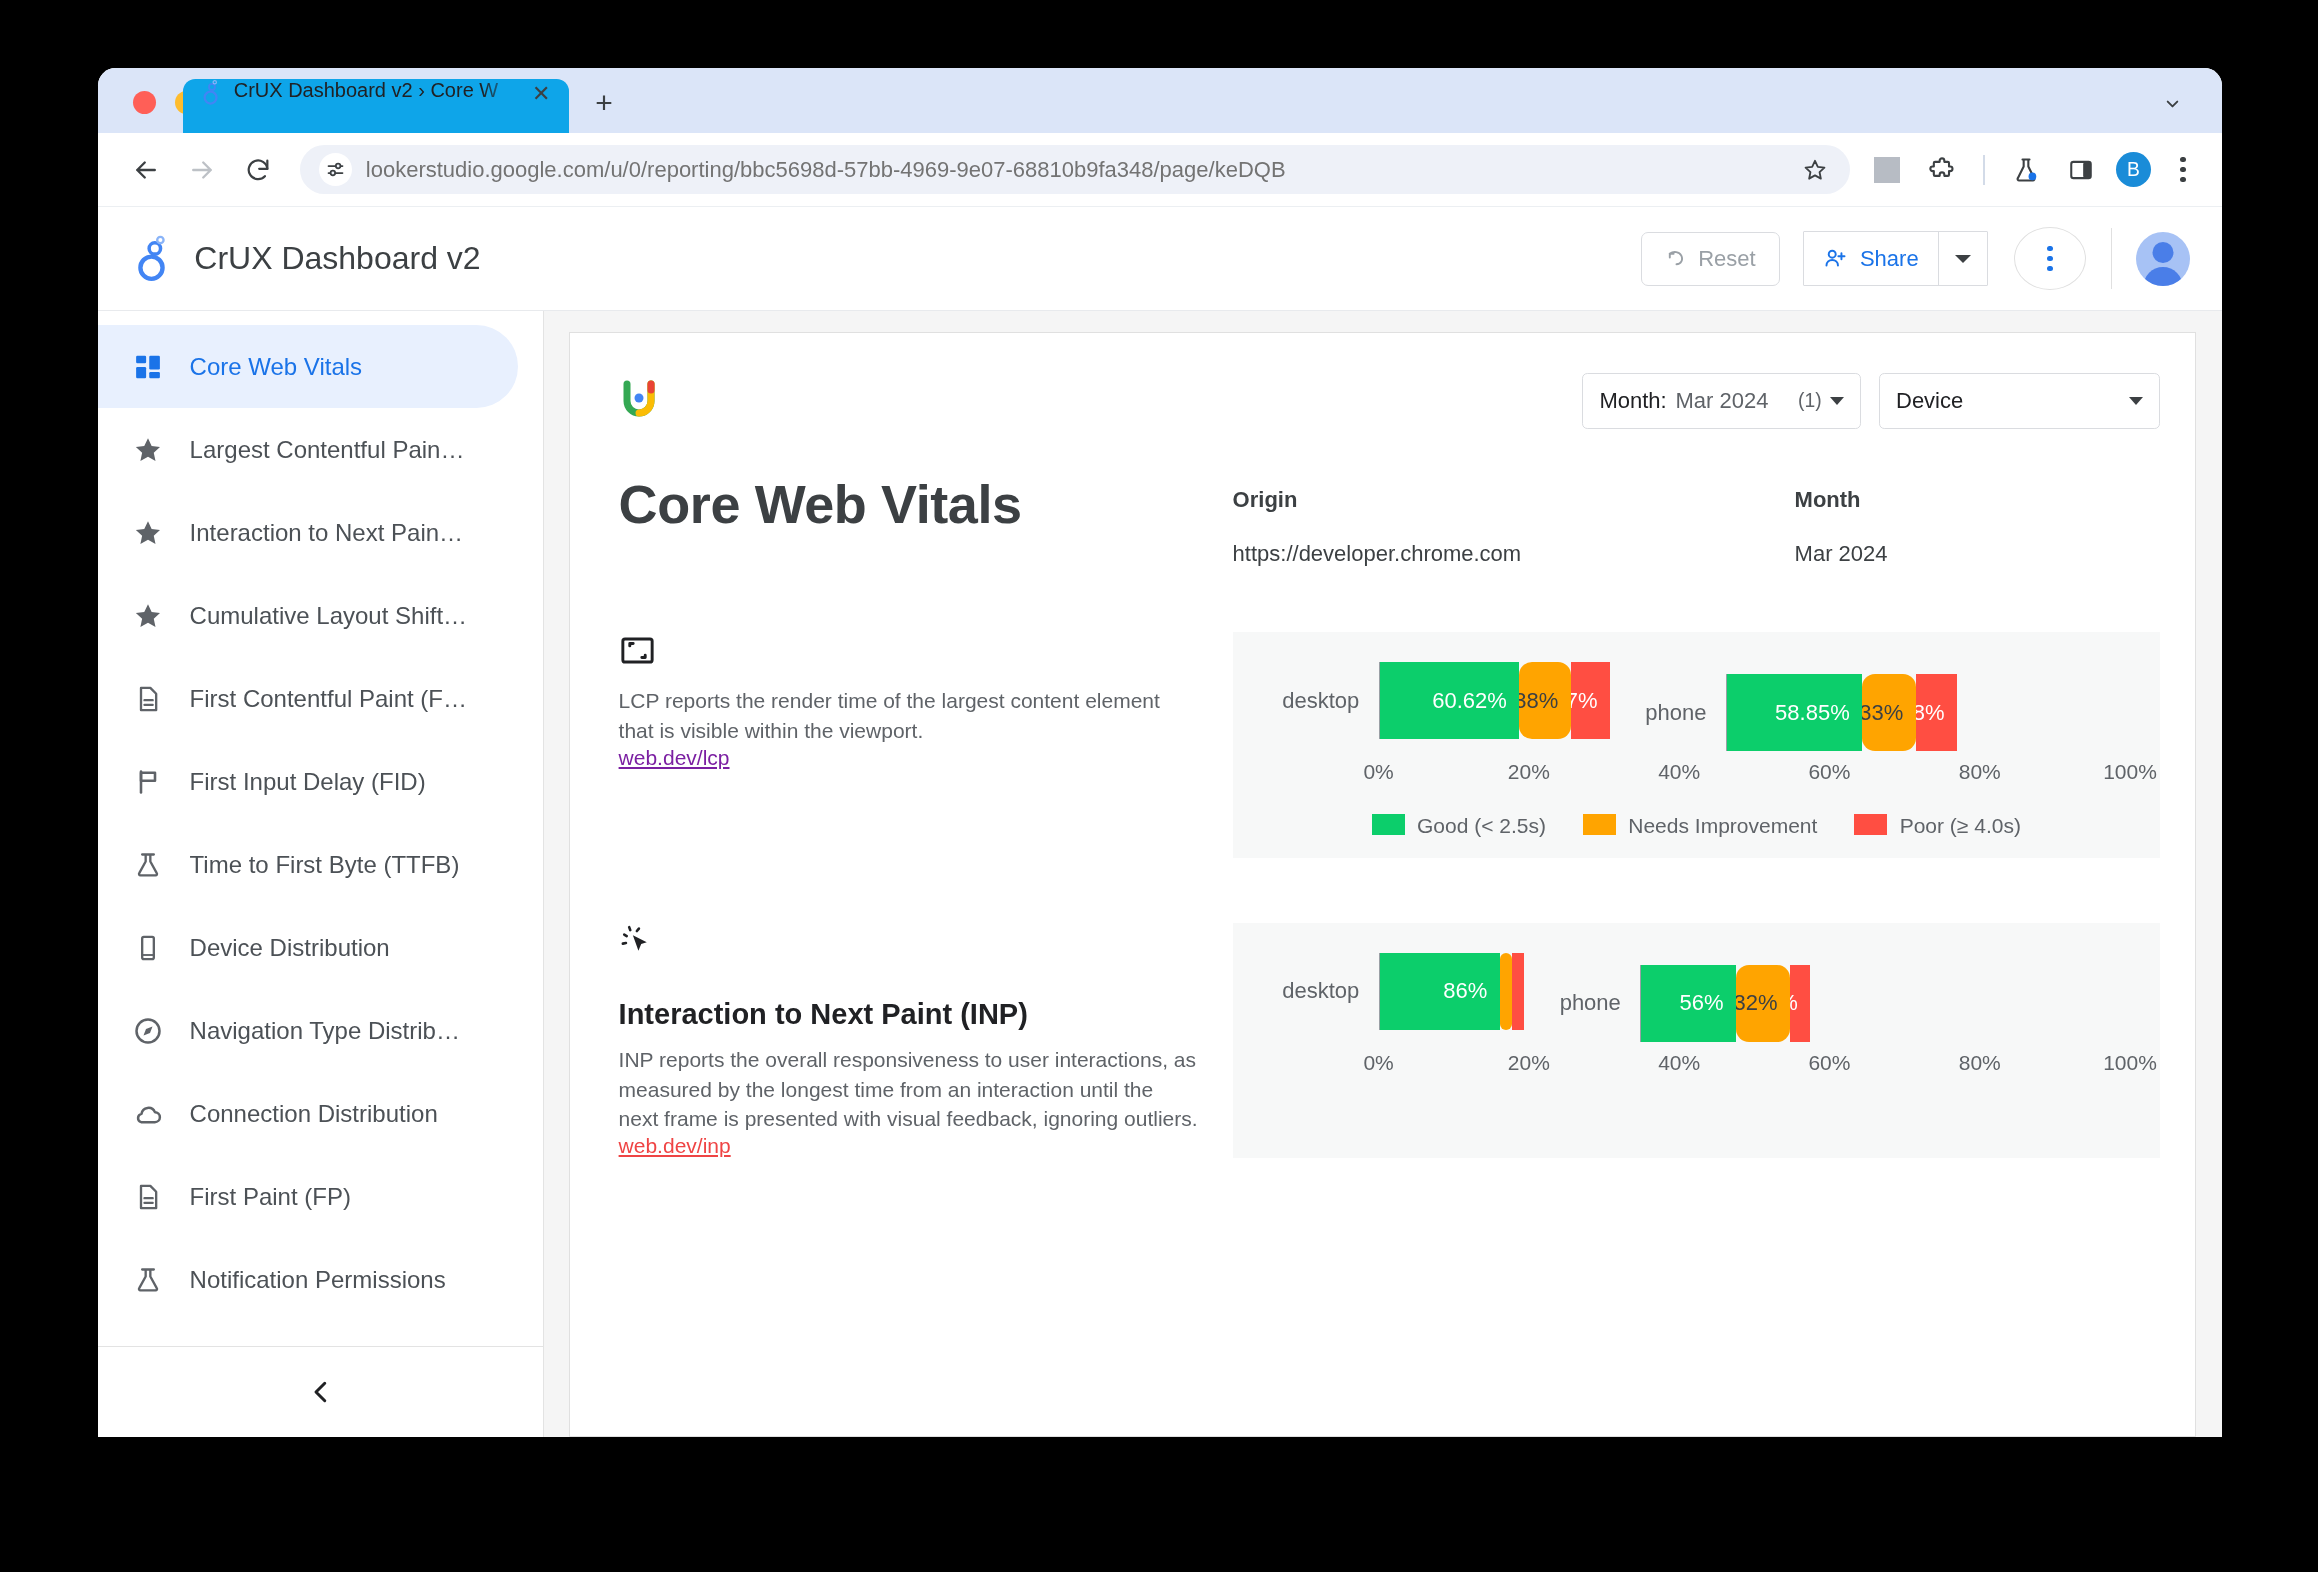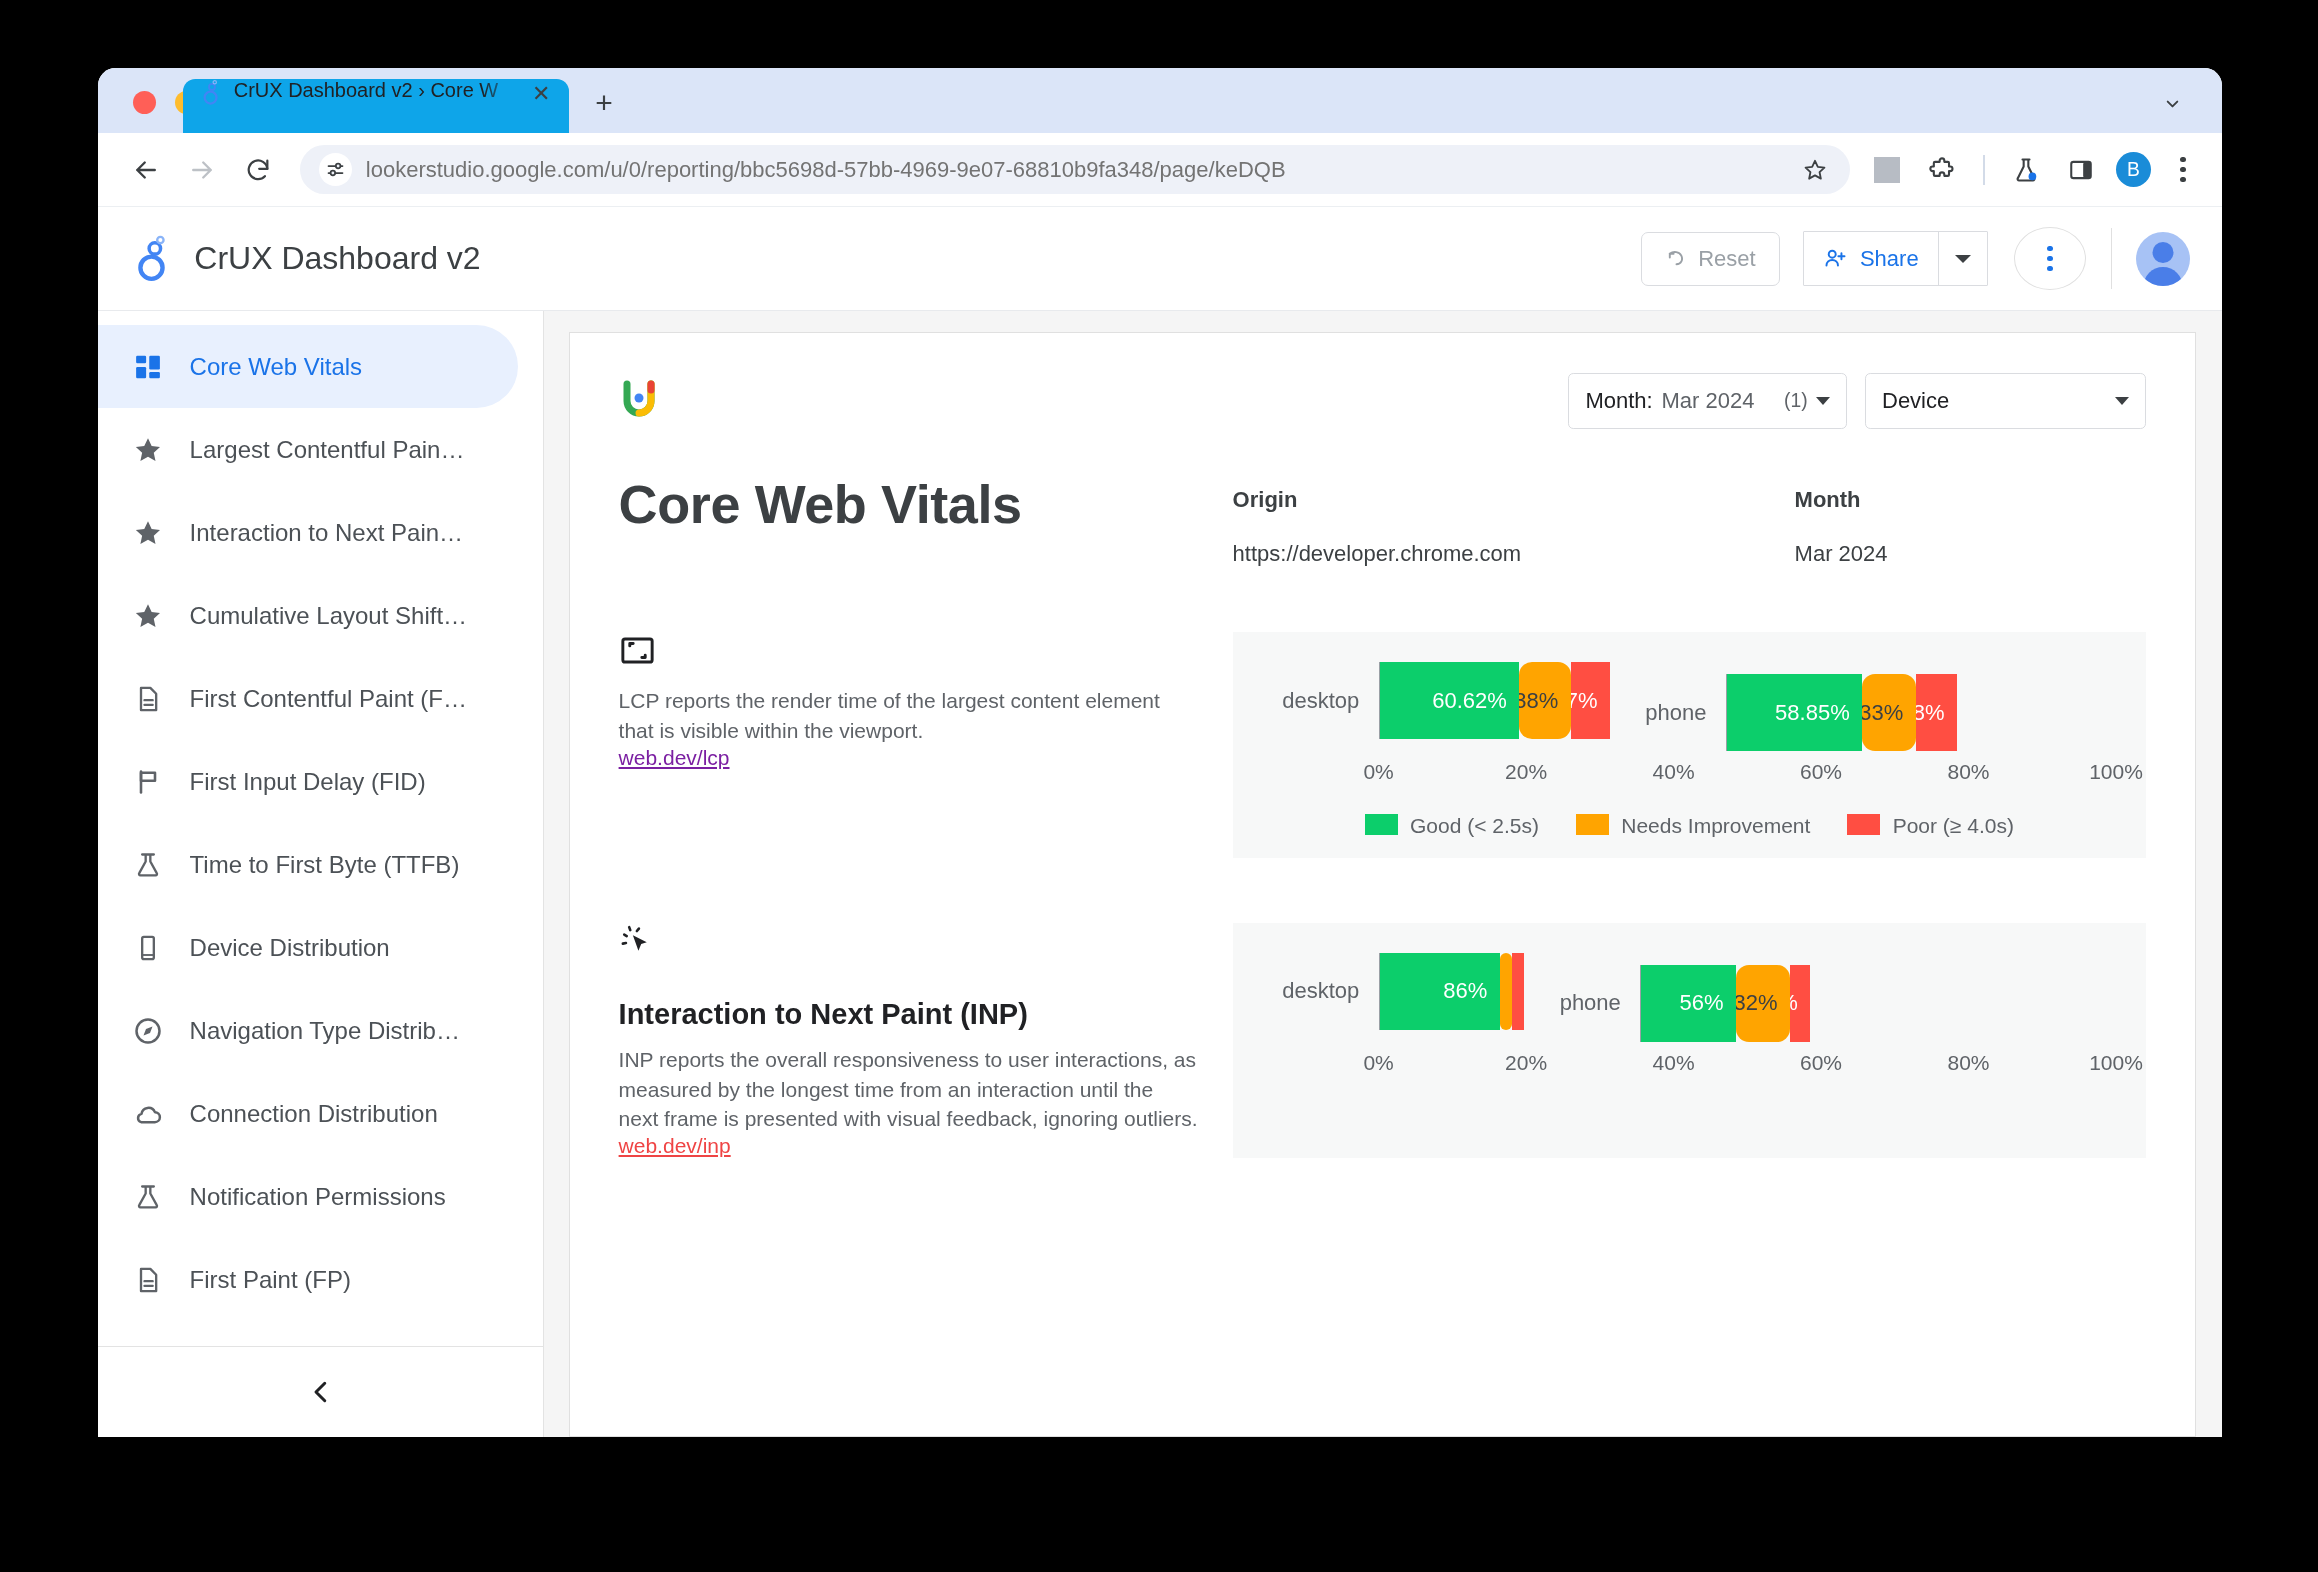--- a/index.html
+++ b/index.html
@@ -187,21 +187,21 @@
     display: flex; align-items: center; justify-content: center;
     background: #fff;
   }
   .collapse-btn { width: 49px; height: 49px; display:flex; align-items:center; justify-content:center; }
 
   
   .canvas-wrap { flex: 1 1 auto; padding: 21px 26px 0 24.6px; overflow: hidden; }
   .report {
     background: #fff; border: 0.9px solid #e0e0e0;
     height: 100%;
-    padding: 40px 49px 0 49px;
+    padding: 40px 35px 0 49px;
     overflow: hidden; position: relative;
   }
 
   .report-topbar { display: flex; align-items: flex-start; }
   .crux-logo { width: 40px; height: 46px; position: relative; flex: 0 0 auto; margin-top: 5.3px; }
   .filters { margin-left: auto; display: flex; gap: 17.6px; }
   .filter-ctl {
     height: 56px; border: 0.9px solid #dadce0; border-radius: 5.3px;
     display: flex; align-items: center; padding: 0 16px; gap: 8.8px;
     background: #fff; white-space: nowrap;
@@ -492,34 +492,34 @@
             <svg width="30" height="30" viewBox="0 0 24 24">
                 <path d="M6.5 18.5h11a4 4 0 000-8 5.6 5.6 0 00-10.7 1.4 3.4 3.4 0 00-.3 6.6z" fill="none" stroke="currentColor" stroke-width="2" stroke-linejoin="round"></path>
               </svg>
           </span>
           <span class="side-label">Connection Distribution</span>
         </div>
 
         <div class="side-item">
           <span class="side-icon">
             <svg width="28" height="28" viewBox="0 0 24 24">
-                <path d="M7 3h10M10 3v6L4.5 19a1.2 1.2 0 001 1.9h13A1.2 1.2 0 0019.5 19L14 9V3" fill="none" stroke="currentColor" stroke-width="2" stroke-linejoin="round" stroke-linecap="round"></path>
-              </svg>
-          </span>
-          <span class="side-label">Notification Permissions</span>
-        </div>
-
-        <div class="side-item">
-          <span class="side-icon">
-            <svg width="28" height="28" viewBox="0 0 24 24">
                 <path d="M6 2.5h8l5 5v14H6z" fill="none" stroke="currentColor" stroke-width="2" stroke-linejoin="round"></path>
                 <path d="M9 13h7M9 17h7" stroke="currentColor" stroke-width="2" stroke-linecap="round"></path>
               </svg>
           </span>
           <span class="side-label">First Paint (FP)</span>
+        </div>
+
+        <div class="side-item">
+          <span class="side-icon">
+            <svg width="28" height="28" viewBox="0 0 24 24">
+                <path d="M7 3h10M10 3v6L4.5 19a1.2 1.2 0 001 1.9h13A1.2 1.2 0 0019.5 19L14 9V3" fill="none" stroke="currentColor" stroke-width="2" stroke-linejoin="round" stroke-linecap="round"></path>
+              </svg>
+          </span>
+          <span class="side-label">Notification Permissions</span>
         </div>
       </div>
 
       <div class="side-footer">
         <div class="collapse-btn">
           <svg width="30" height="30" viewBox="0 0 24 24">
               <path d="M15 5l-7 7 7 7" fill="none" stroke="#202124" stroke-width="2.4" stroke-linecap="round" stroke-linejoin="round"></path>
             </svg>
         </div>
       </div>

